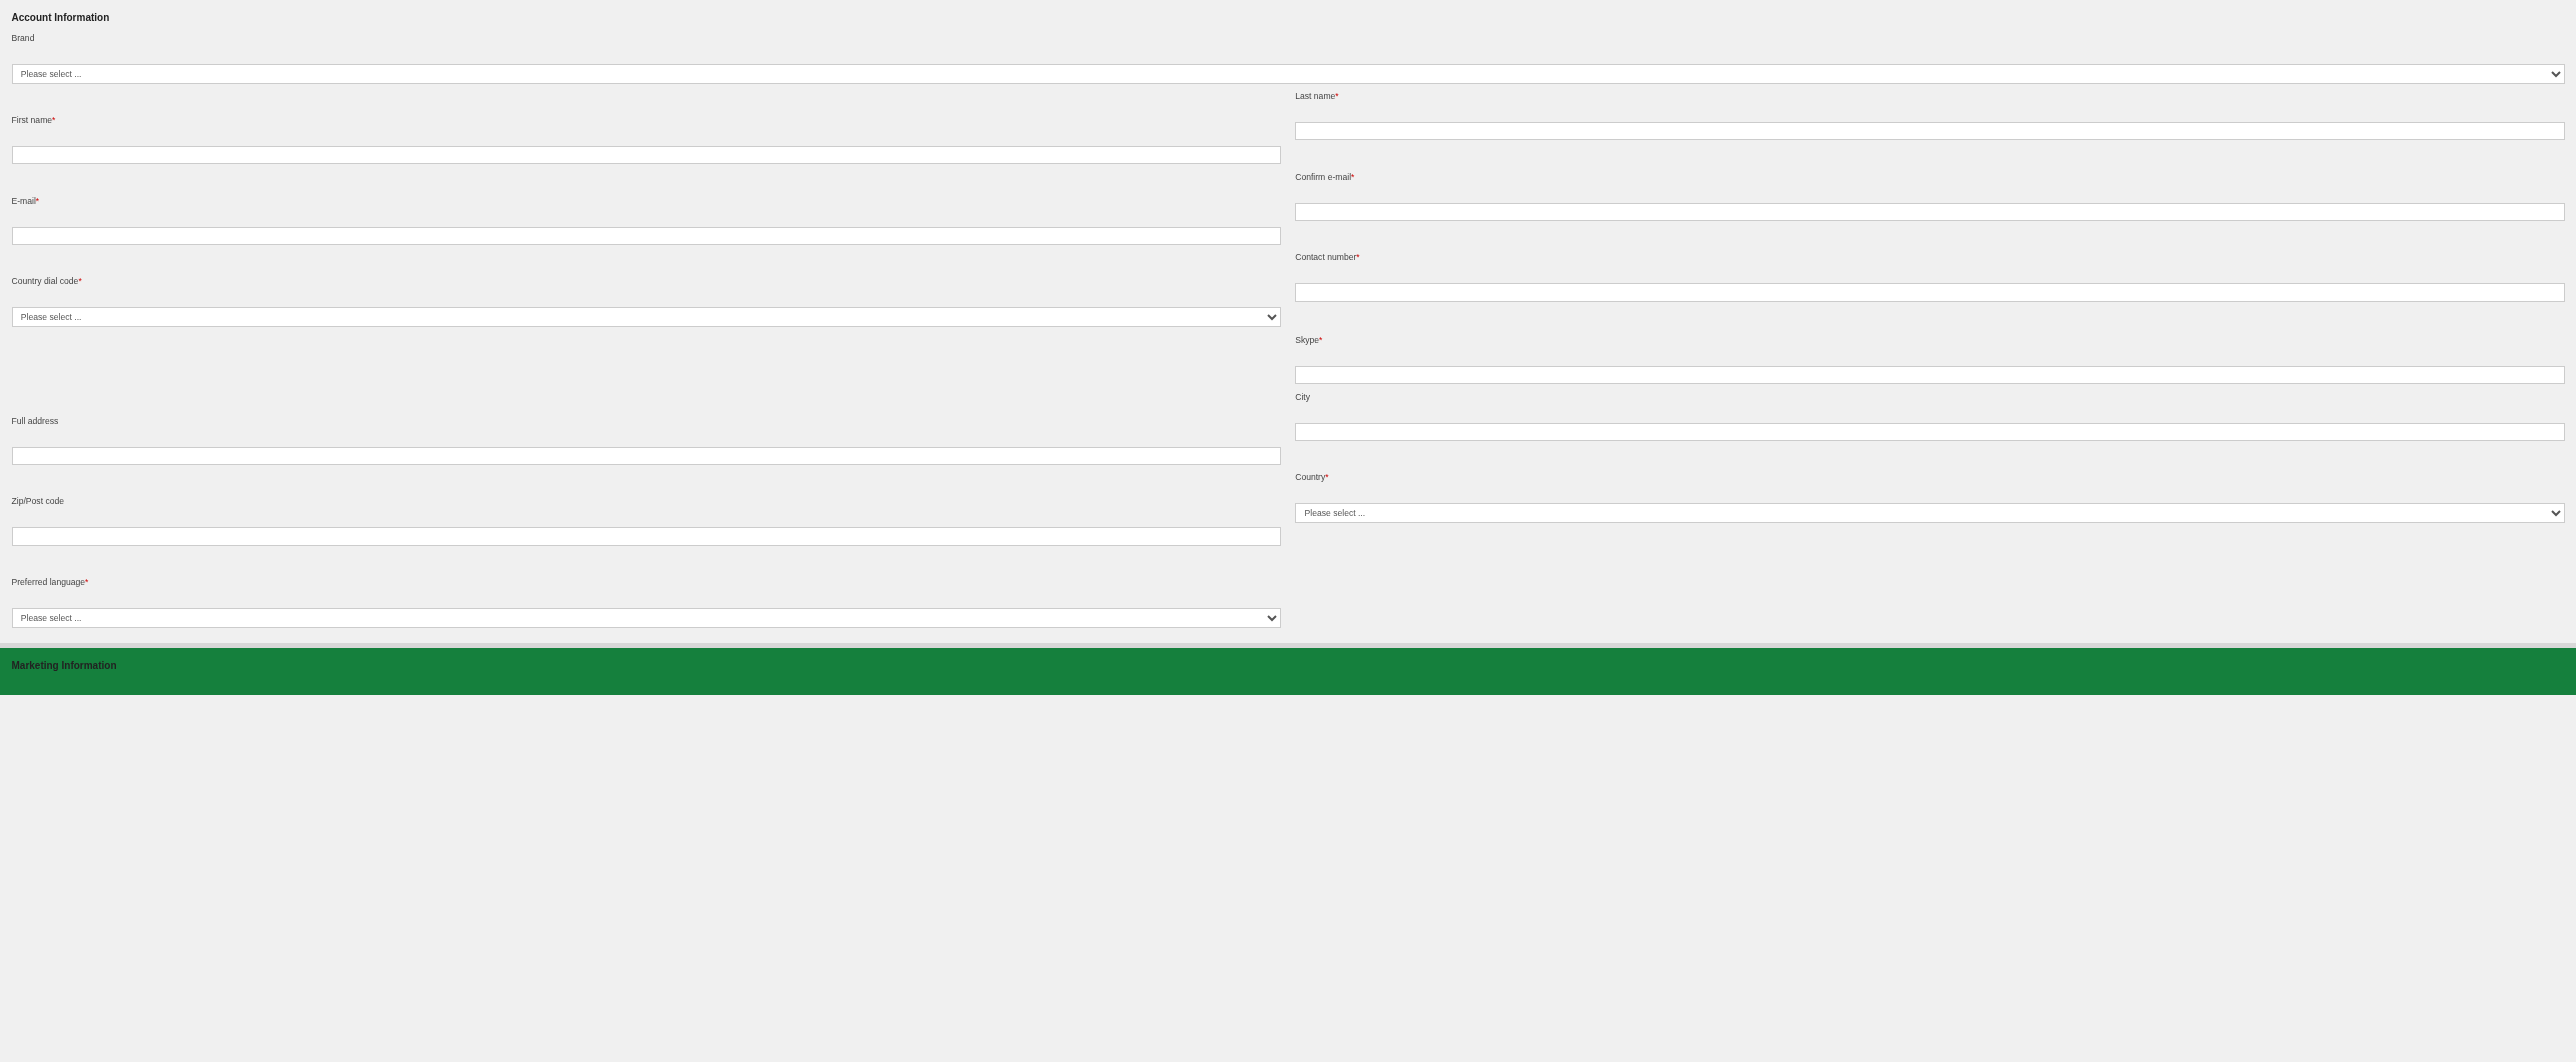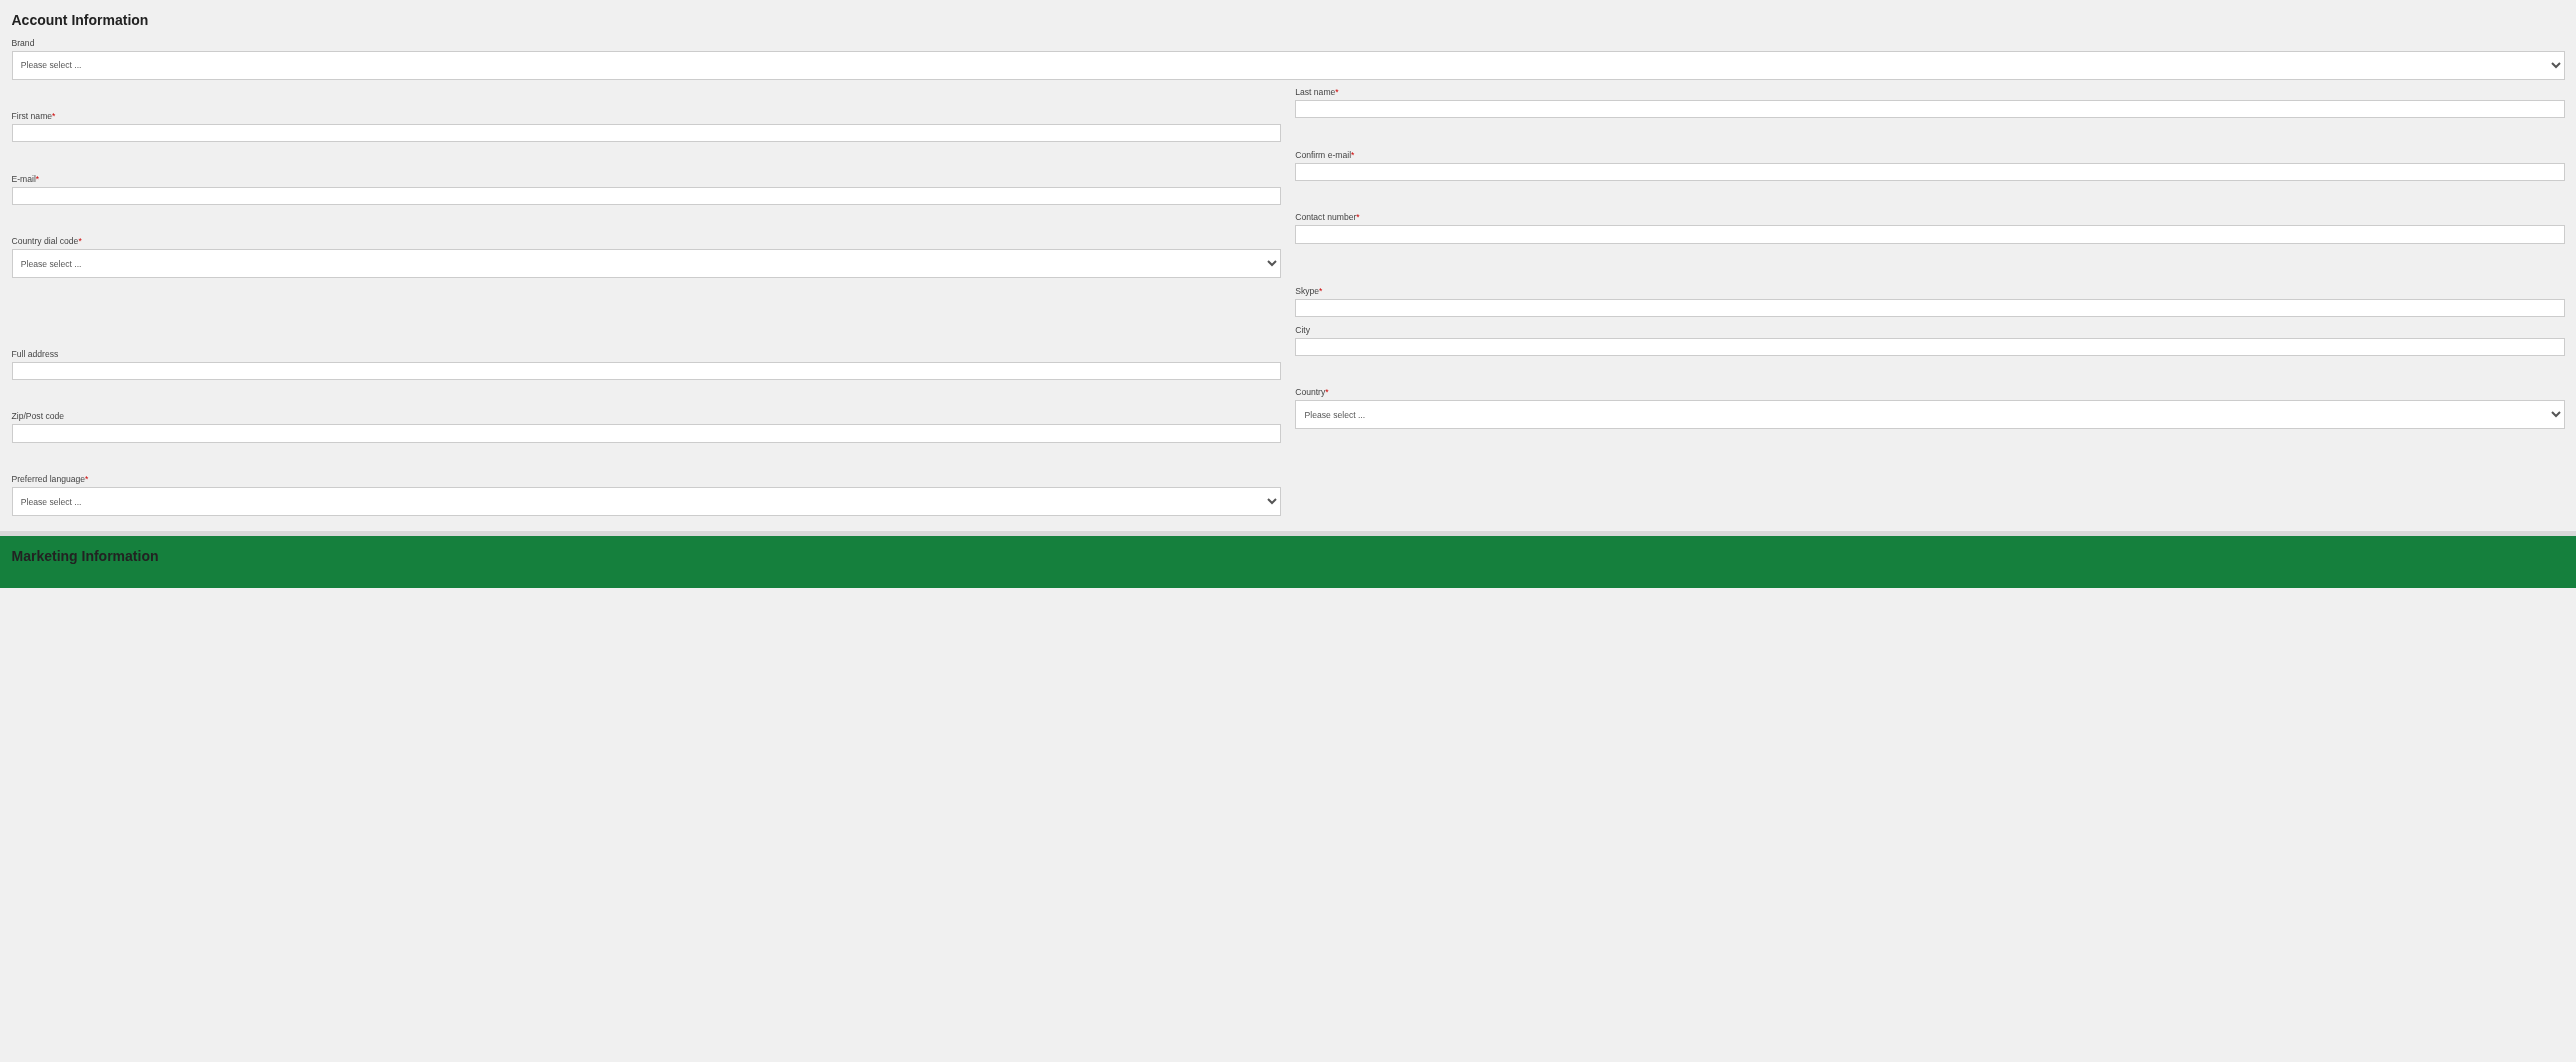--- a/index.html
+++ b/index.html
@@ -14,36 +14,36 @@
       font-size: 9.3px;
       color: #333;
     }
 
     .section {
       background-color: #f0f0f0;
       padding: 11.5px 11.5px 14.4px 11.5px;
     }
 
     .section-title {
-      font-size: 14px;
+      font-size: 10px;
       font-weight: bold;
       margin-bottom: 10px;
       color: #222;
     }
 
     .form-grid {
       display: grid;
       grid-template-columns: 1fr 1fr;
       gap: 7.2px 14.4px;
     }
 
     .form-group {
       display: flex;
       flex-direction: column;
-      gap: 3px;
+      gap: 21px;
     }
 
     .form-group.full-width {
       grid-column: 1 / -1;
     }
 
     .form-group.left {
       grid-column: 1;
       margin-top: 24px;
     }
@@ -68,21 +68,21 @@
       border: 0.7px solid #ccc;
       background-color: #fff;
       padding: 2.2px 4.3px;
       font-size: 8.6px;
       color: #333;
       outline: none;
     }
 
     select {
       width: 100%;
-      height: 29px;
+      height: 20px;
       border: 0.7px solid #ccc;
       background-color: #fff;
       padding: 1.4px 4.3px;
       font-size: 8.6px;
       color: #555;
       outline: none;
       appearance: auto;
     }
 
     .hint-text {

